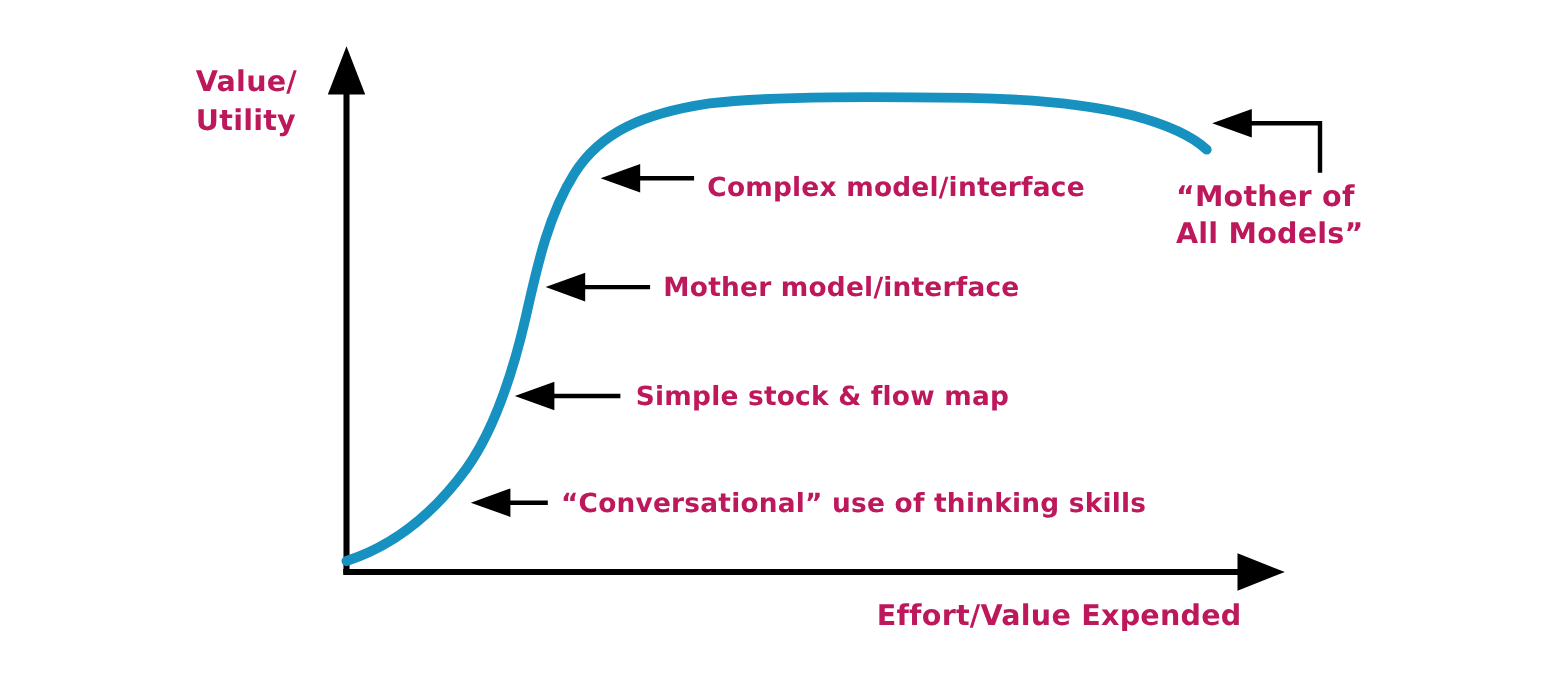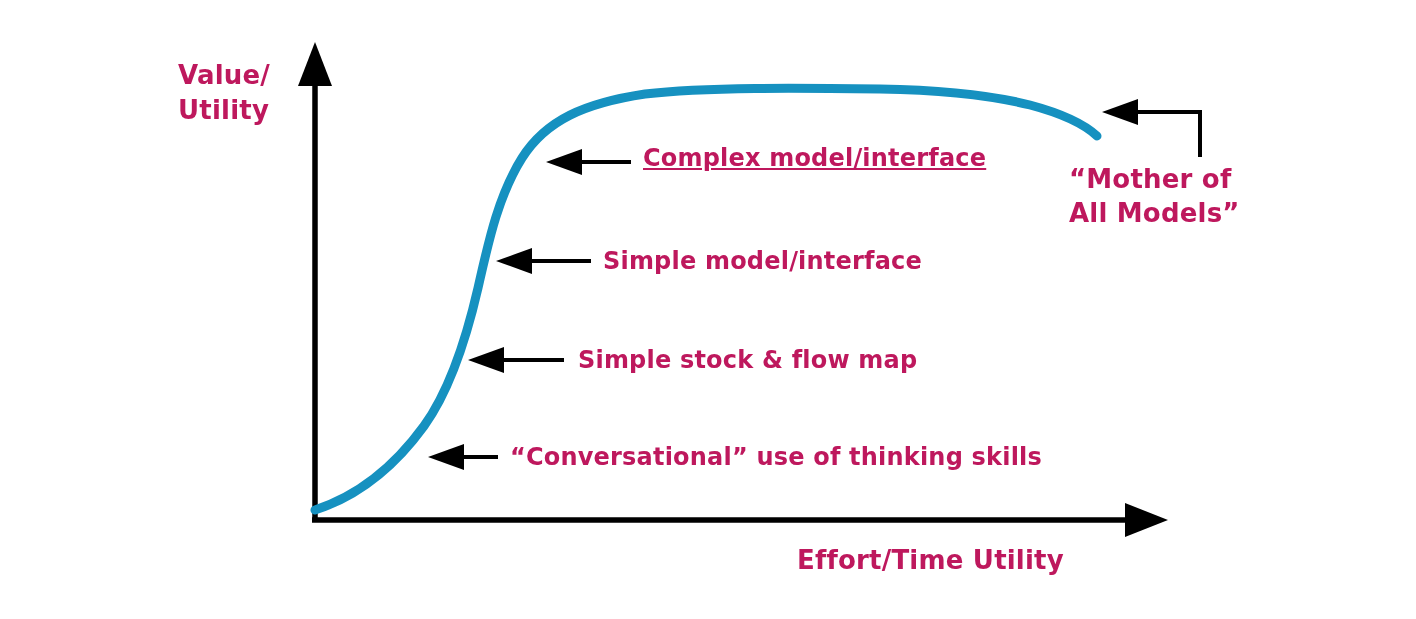--- a/index.html
+++ b/index.html
@@ -35,21 +35,21 @@
   }
   .x-label {
     left: 797px;
     top: 545px;
     font-size: 26px;
   }
   .ann {
     font-size: 24px;
     white-space: nowrap;
   }
-  .ann-complex   { left: 643px; top: 144px; text-decoration: underline; }
+  .ann-complex   { left: 643px; top: 156px; }
   .ann-simple    { left: 603px; top: 247px; }
   .ann-stock     { left: 578px; top: 346px; }
   .ann-conv      { left: 510px; top: 443px; }
   .ann-moam {
     left: 1069px;
     top: 163px;
     font-size: 26px;
     line-height: 1.3;
     white-space: pre-line;
   }
@@ -102,25 +102,25 @@
 
     <g>
       <polyline points="1200,157 1200,112 1133,112" fill="none" stroke="#000000" stroke-width="4"></polyline>
       <polygon points="1102,112 1138,99 1138,125" fill="#000000"></polygon>
     </g>
   </svg>
 
   <div class="label y-label">Value/
 Utility</div>
 
-  <div class="label x-label">Effort/Time Utility</div>
+  <div class="label x-label">Effort/Value Expended</div>
 
   <div class="label ann ann-complex">Complex model/interface</div>
 
-  <div class="label ann ann-simple">Simple model/interface</div>
+  <div class="label ann ann-simple">Mother model/interface</div>
 
   <div class="label ann ann-conv">“Conversational” use of thinking skills</div>
 
   <div class="label ann ann-stock">Simple stock &amp; flow map</div>
 
   <div class="label ann-moam">“Mother of
 All Models”</div>
 
 </div>
 

